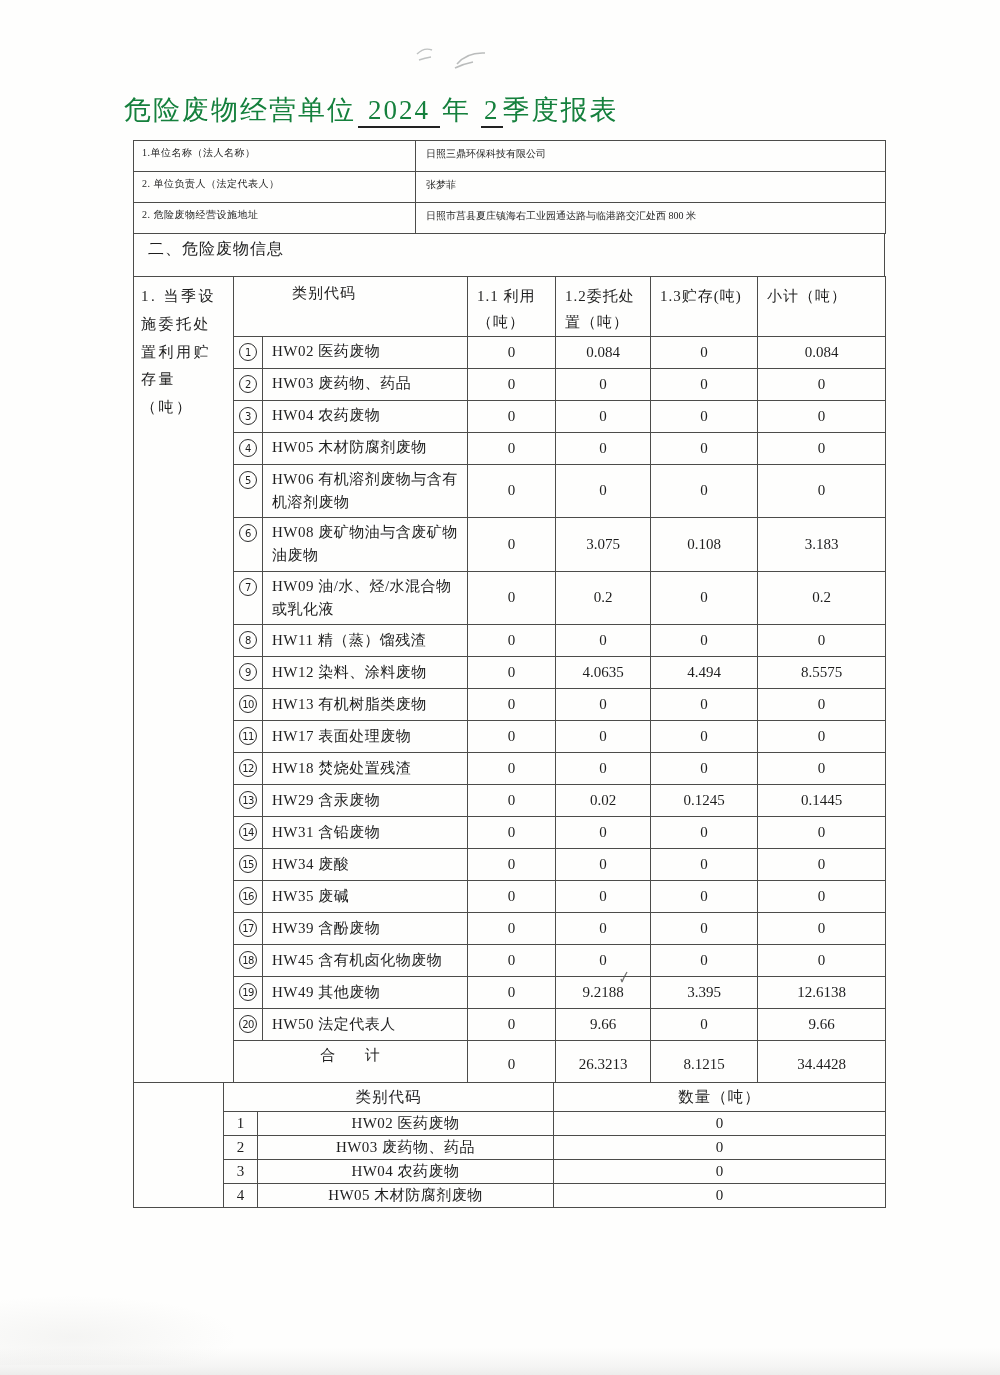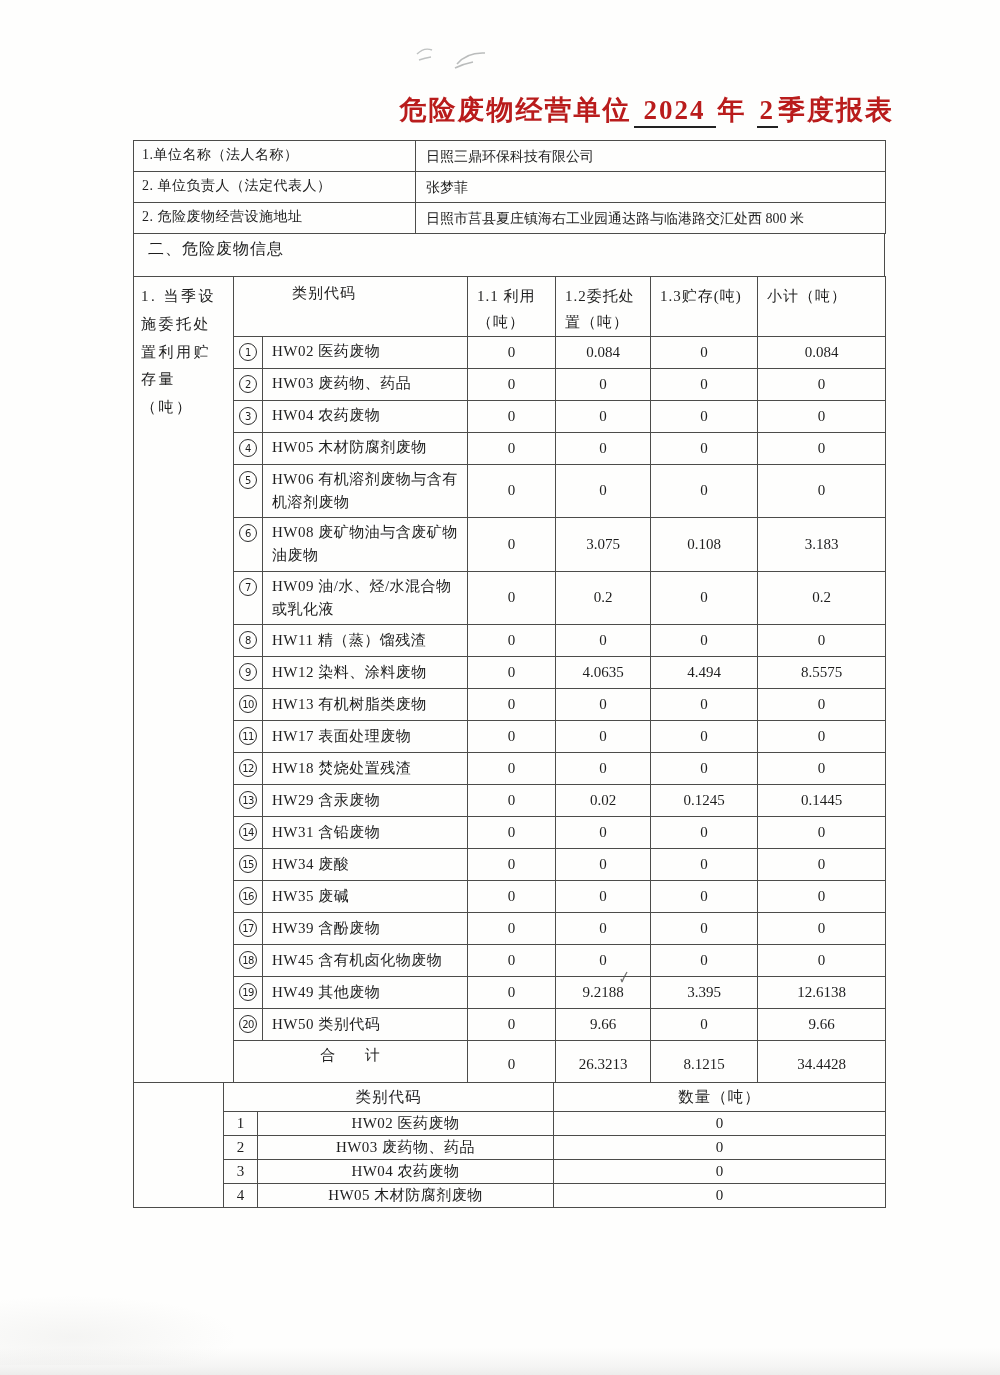--- a/index.html
+++ b/index.html
@@ -28,45 +28,45 @@
     width: 240px; height: 70px;
     background: radial-gradient(ellipse at 30% 60%, rgba(130,130,125,0.08), rgba(130,130,125,0) 70%);
     pointer-events: none;
   }
 
   .artifact { position: absolute; pointer-events: none; }
 
   .title {
     margin: 92px 0 0 124px;
     width: 770px;
-    text-align: right;
+    text-align: left;
     font-size: 27px;
-    font-weight: bold;
+    font-weight: normal;
     letter-spacing: 2px;
     white-space: nowrap;
-    color: #b91c1c;
+    color: #15803d;
   }
   .title .u-year {
     border-bottom: 2px solid #222;
     padding: 0 10px 1px 10px;
     margin: 0 2px;
   }
   .title .u-q {
     border-bottom: 2px solid #222;
     padding: 0 3px 1px 3px;
     margin-left: 10px;
   }
 
   .form-stack { margin: 12px 0 0 133px; width: 752px; }
 
   table { border-collapse: collapse; table-layout: fixed; width: 752px; }
   td { border: 1px solid #4c4c4a; }
 
   
-  .info-table td { vertical-align: top; font-size: 14px; }
+  .info-table td { vertical-align: top; font-size: 10px; }
   .info-table .info-label { padding: 5px 6px 4px 8px; height: 31px; letter-spacing: 0.5px; }
   .info-table .info-value { padding: 5px 6px 4px 10px; line-height: 1.5; }
 
   
   .section-bar {
     border: 1px solid #4c4c4a;
     margin-top: -1px;
     height: 44px;
     padding: 5px 0 0 14px;
     font-size: 16px;
@@ -355,21 +355,21 @@
             <td class="cell-no"><span class="circle">19</span></td>
             <td class="cell-cat">HW49 其他废物</td>
             <td class="cell-val">0</td>
             <td class="cell-val">9.2188</td>
             <td class="cell-val">3.395</td>
             <td class="cell-val">12.6138</td>
           </tr>
 
           <tr>
             <td class="cell-no"><span class="circle">20</span></td>
-            <td class="cell-cat">HW50 类别代码</td>
+            <td class="cell-cat">HW50 法定代表人</td>
             <td class="cell-val">0</td>
             <td class="cell-val">9.66</td>
             <td class="cell-val">0</td>
             <td class="cell-val">9.66</td>
           </tr>
 
         <tr class="total-row">
           <td class="total-label" colspan="2">合      计</td>
           <td class="cell-val">0</td>
           <td class="cell-val">26.3213</td>

